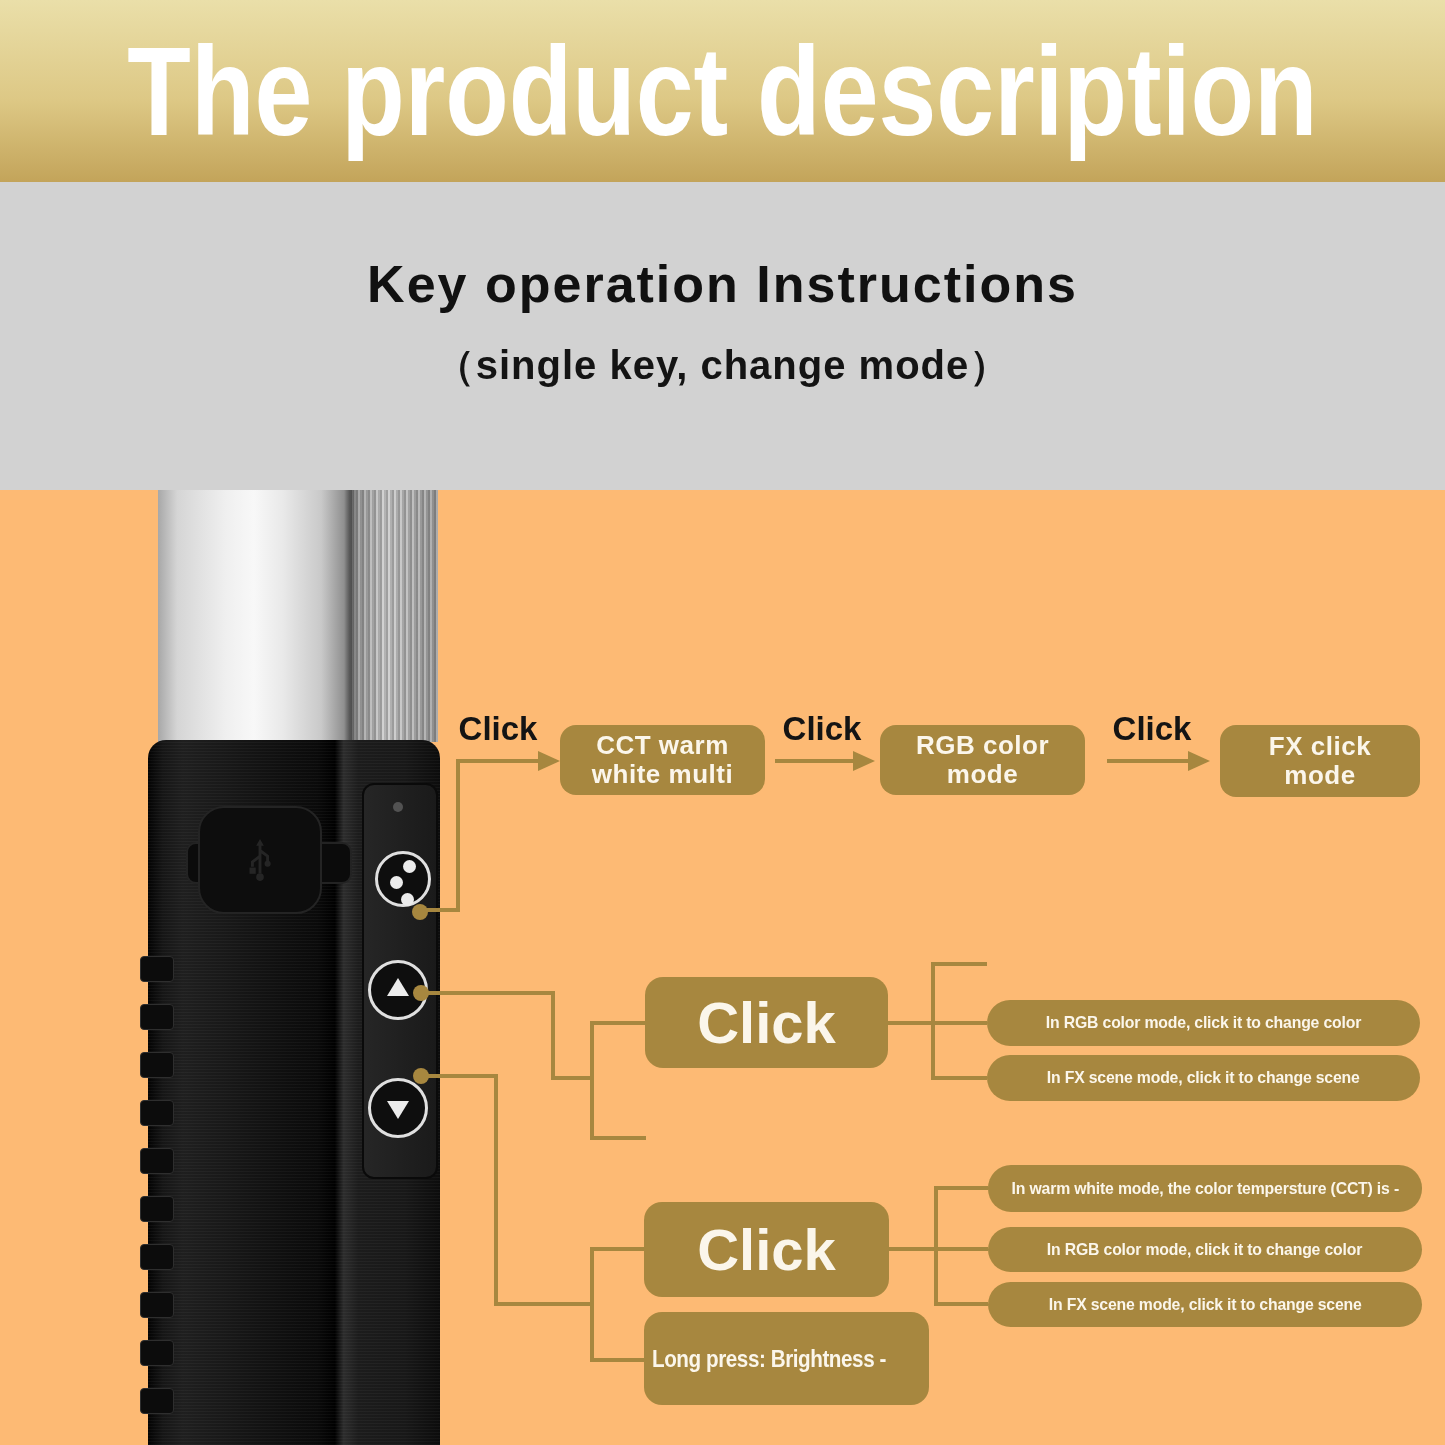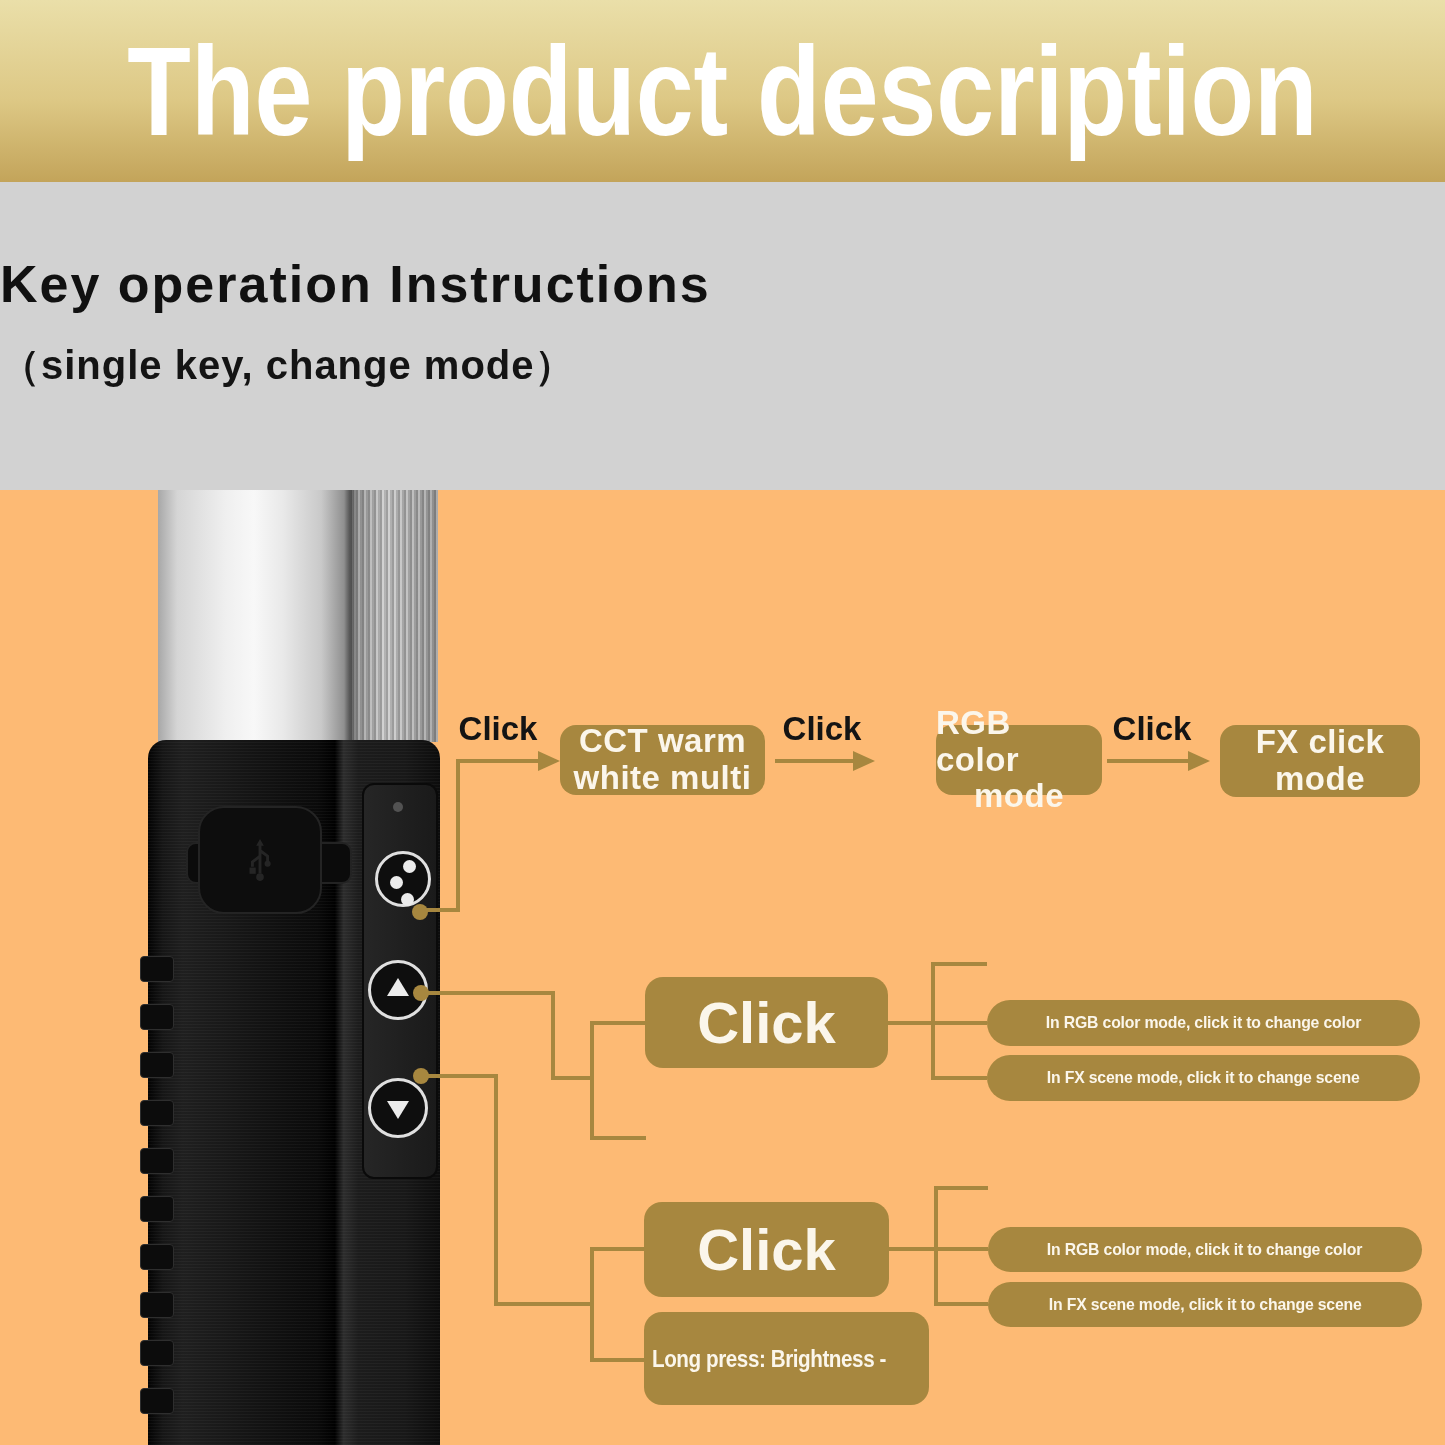--- a/index.html
+++ b/index.html
@@ -14,21 +14,21 @@
     background:linear-gradient(180deg,#eadfa9 0%,#ddc885 55%,#c3a45a 100%);
     display:flex;align-items:center;justify-content:center;
   }
   #banner .title{
     color:#ffffff;font-size:104px;font-weight:800;letter-spacing:0px;
     transform:scaleY(1.22);transform-origin:center;white-space:nowrap;
   }
   
   #grayband{
     left:0;top:182px;width:1445px;height:308px;background:#d2d2d2;
-    display:flex;flex-direction:column;
+    display:flex;flex-direction:column;align-items:center;
   }
   #grayband .heading{
     margin-top:72px;color:#111;font-size:52px;font-weight:bold;letter-spacing:2px;white-space:nowrap;
   }
   #grayband .subheading{
     margin-top:24px;color:#141414;font-size:40px;font-weight:600;letter-spacing:1px;white-space:nowrap;
   }
   
   .tube-front{
     left:158px;top:490px;width:192px;height:252px;
@@ -98,21 +98,21 @@
     border-left:22px solid #a7873f;
   }
   .clicklabel{
     width:100px;text-align:center;color:#141414;font-size:33px;font-weight:bold;
   }
   .flowbox{
     background:#a7873f;color:#fbf6eb;font-weight:bold;
     display:flex;flex-direction:column;align-items:center;justify-content:center;
     box-sizing:border-box;
   }
-  .modebox{border-radius:16px;font-size:33px;line-height:1.12;letter-spacing:0.5px;}
+  .modebox{border-radius:16px;font-size:26px;line-height:1.12;letter-spacing:0.5px;}
   .bigclick{border-radius:18px;font-size:58px;}
   .longpress{
     border-radius:18px;font-size:24px;letter-spacing:-0.5px;
     align-items:flex-start;justify-content:center;padding-left:8px;white-space:nowrap;
   }
   .longpress span{display:inline-block;transform:scaleX(0.86);transform-origin:left center;}
   .bar{
     border-radius:23px;background:#a7873f;color:#fbf6eb;font-weight:bold;font-size:17px;
     display:flex;align-items:center;justify-content:center;letter-spacing:-0.2px;
   }
@@ -188,21 +188,21 @@
   <div class="abs ahead" style="left:538px;top:751px"></div>
   <div class="abs clicklabel" style="left:448px;top:710px">Click</div>
   <div class="abs flowbox modebox" style="left:560px;top:725px;width:205px;height:70px">
     <span>CCT warm</span>
     <span>white multi</span>
   </div>
 
   <div class="abs clicklabel" style="left:772px;top:710px">Click</div>
   <div class="abs gline" style="left:775px;top:759px;width:78px;height:4px"></div>
   <div class="abs ahead" style="left:853px;top:751px"></div>
-  <div class="abs flowbox modebox" style="left:936px;top:725px;width:166px;height:70px">
+  <div class="abs flowbox modebox" style="left:880px;top:725px;width:205px;height:70px">
     <span>RGB color</span>
     <span>mode</span>
   </div>
 
   <div class="abs clicklabel" style="left:1102px;top:710px">Click</div>
   <div class="abs gline" style="left:1107px;top:759px;width:81px;height:4px"></div>
   <div class="abs ahead" style="left:1188px;top:751px"></div>
   <div class="abs flowbox modebox" style="left:1220px;top:725px;width:200px;height:72px">
     <span>FX click</span>
     <span>mode</span>
@@ -239,20 +239,23 @@
   <div class="abs flowbox bigclick" style="left:644px;top:1202px;width:245px;height:95px">Click</div>
   <div class="abs flowbox longpress" style="left:644px;top:1312px;width:285px;height:93px">
     <span>Long press: Brightness -</span>
   </div>
 
   <div class="abs gline" style="left:889px;top:1247px;width:99px;height:4px"></div>
   <div class="abs gline" style="left:934px;top:1186px;width:4px;height:120px"></div>
   <div class="abs gline" style="left:934px;top:1186px;width:54px;height:4px"></div>
   <div class="abs gline" style="left:934px;top:1302px;width:54px;height:4px"></div>
 
+  <div class="abs bar" style="left:988px;top:1165px;width:434px;height:47px">
+    <span>In warm white mode, the color tempersture (CCT) is -</span>
+  </div>
   <div class="abs bar" style="left:988px;top:1227px;width:434px;height:45px">
     <span>In RGB color mode, click it to change color</span>
   </div>
   <div class="abs bar" style="left:988px;top:1282px;width:434px;height:45px">
     <span>In FX scene mode, click it to change scene</span>
   </div>
 
 </div>
 
 </body></html>

